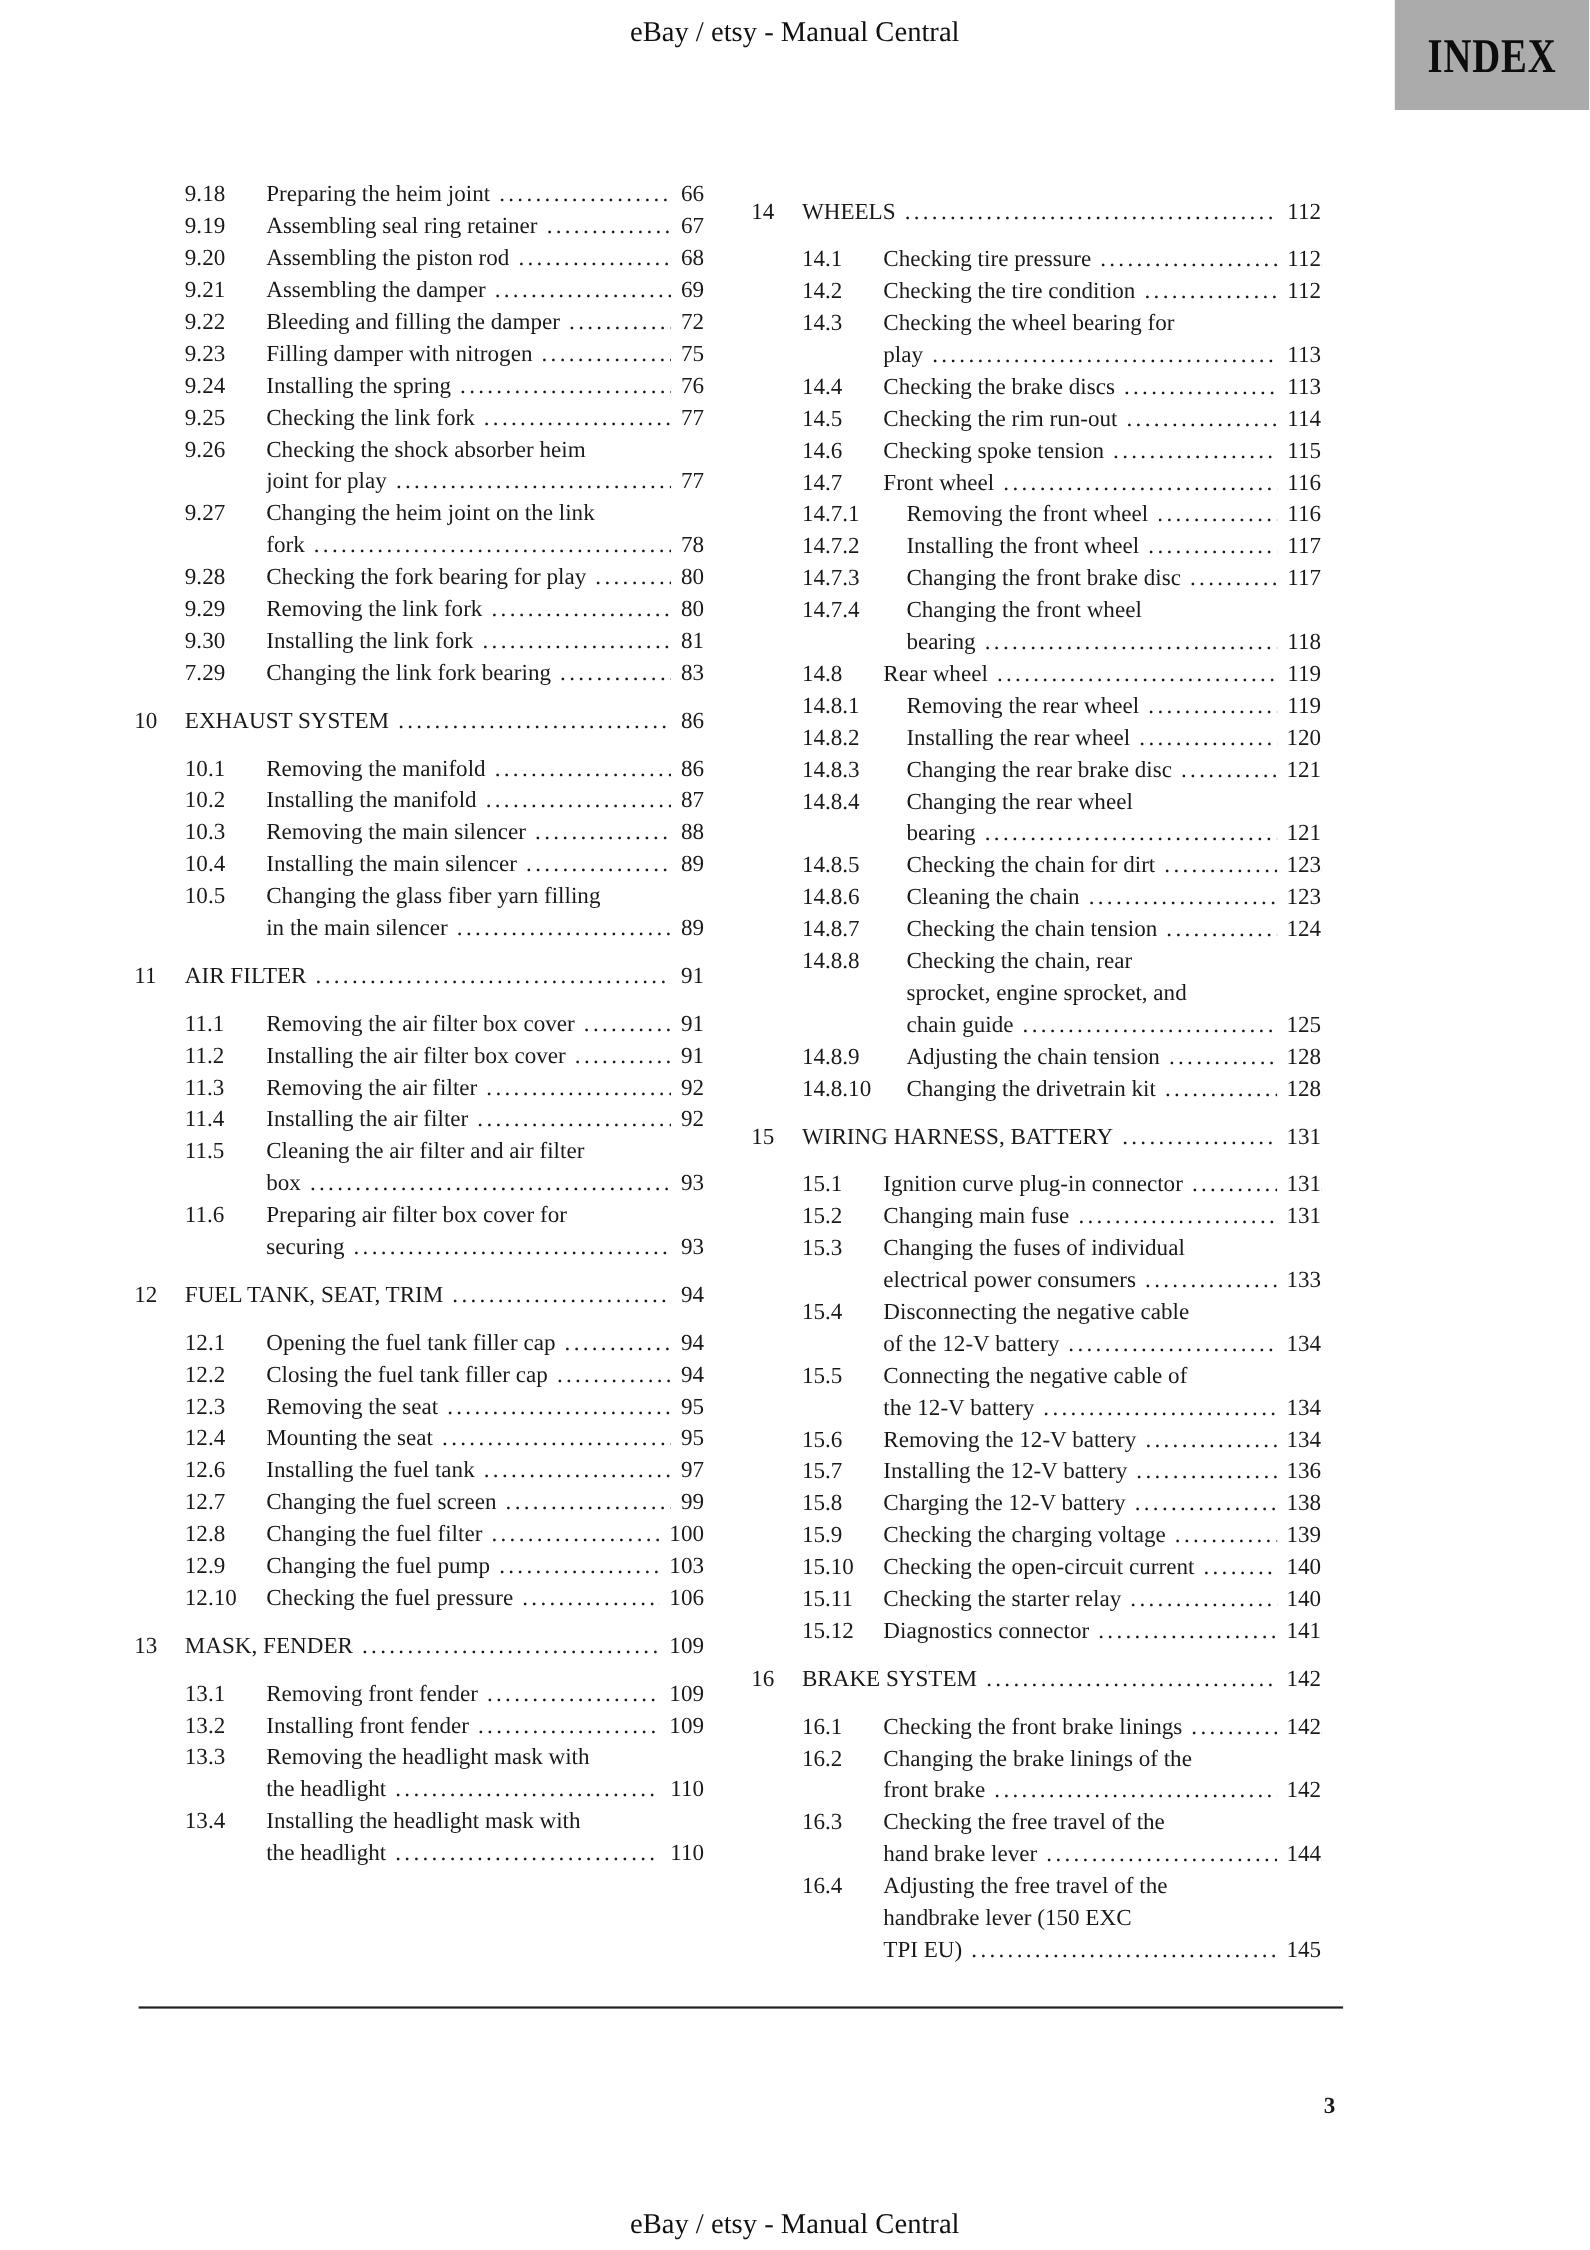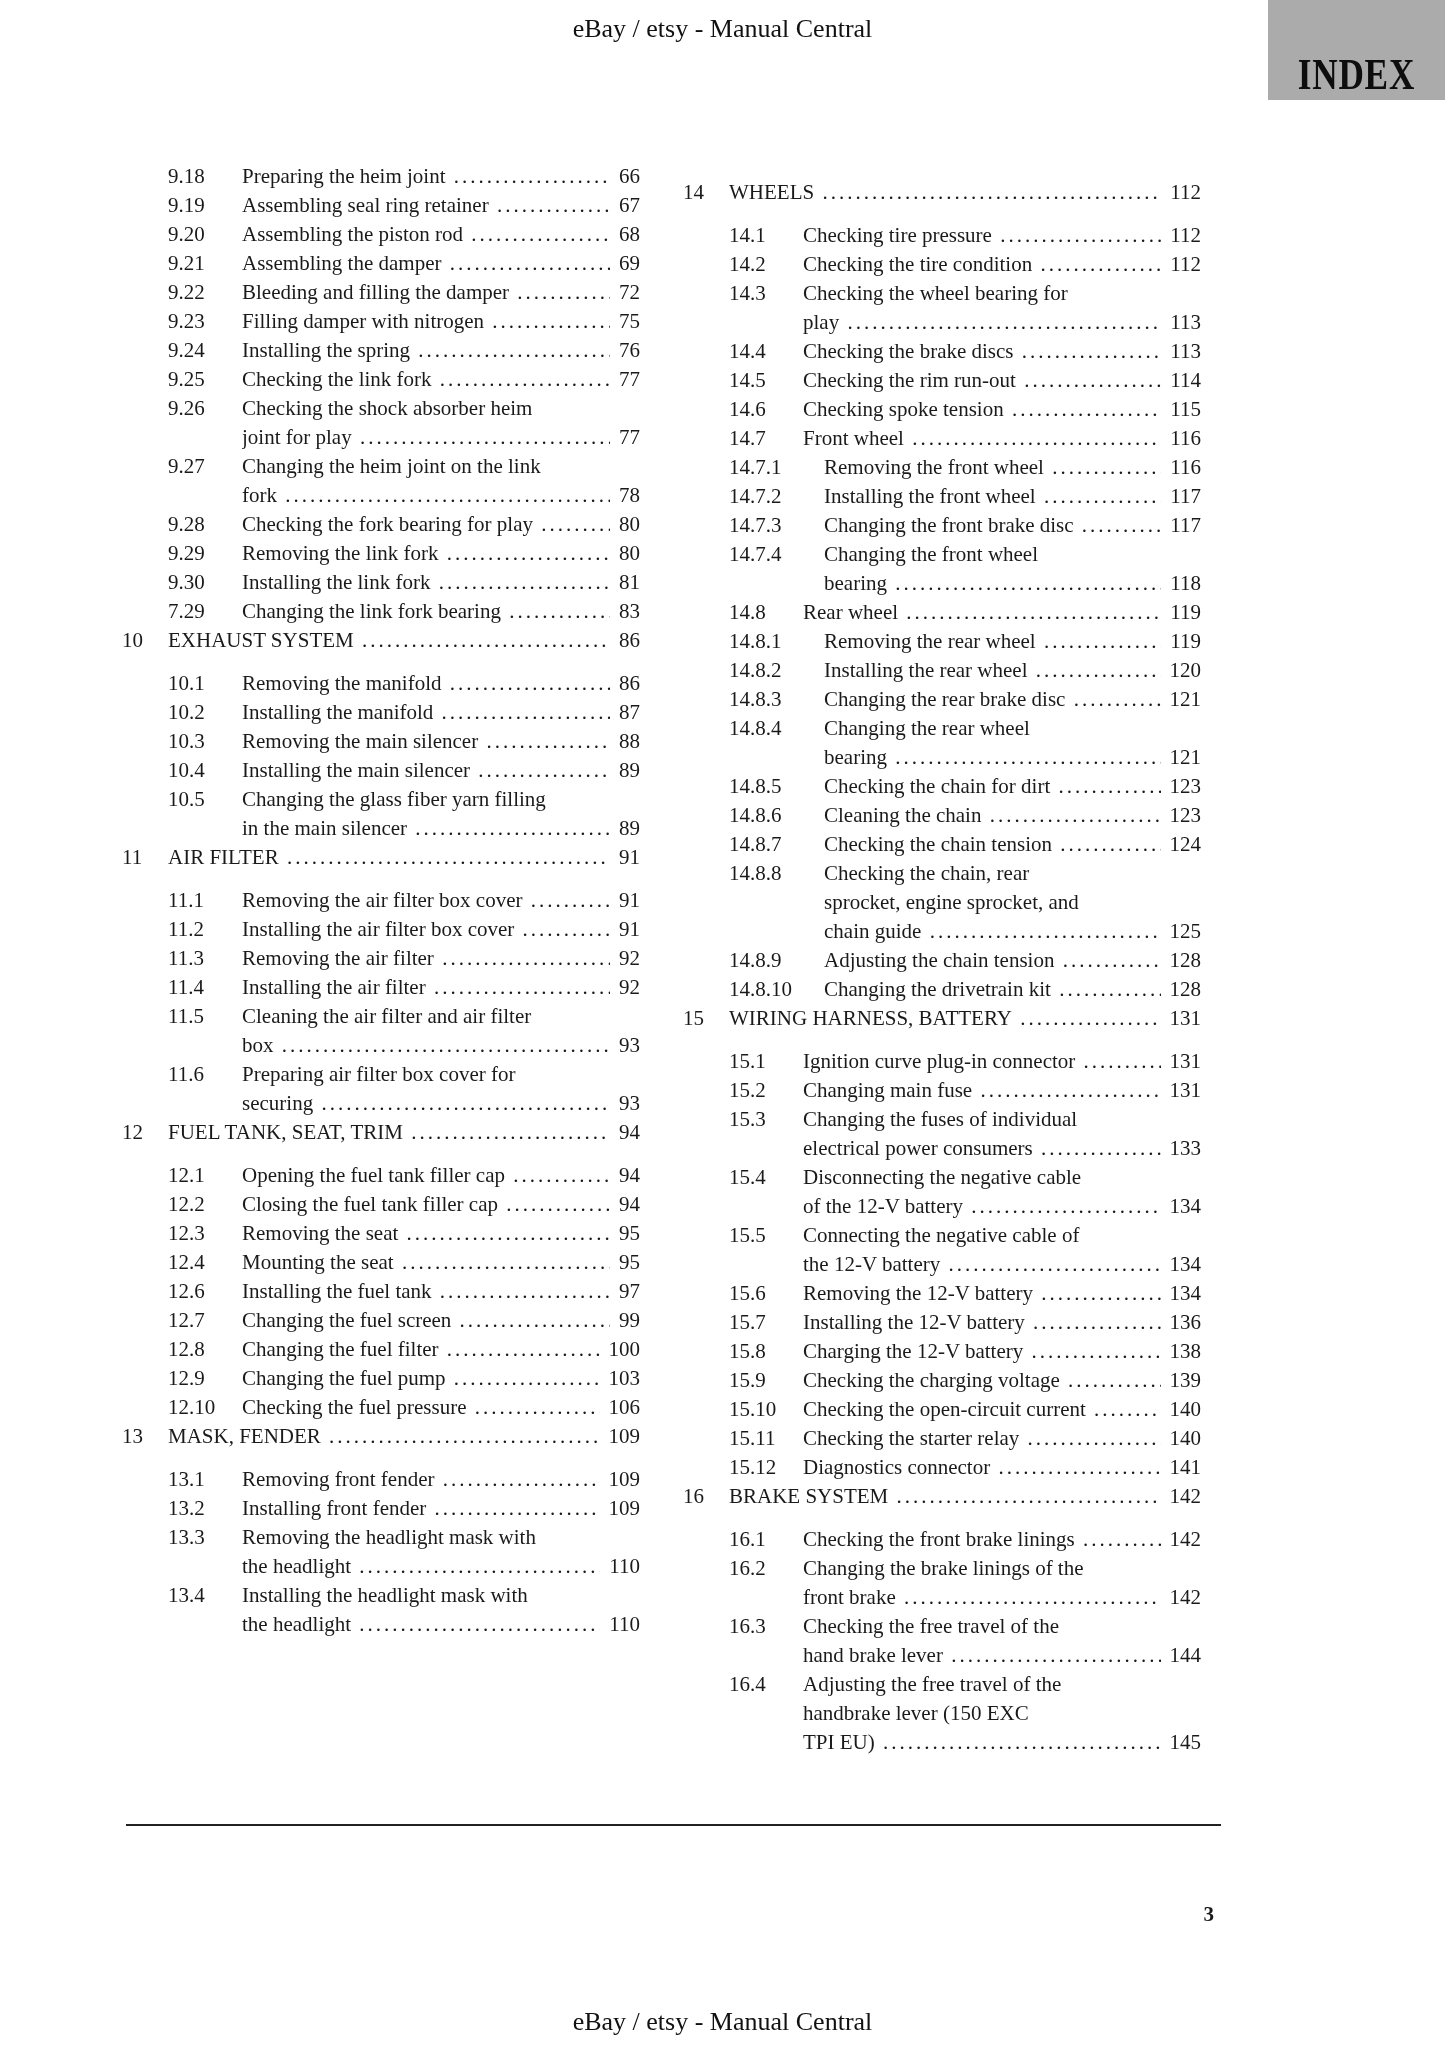--- a/index.html
+++ b/index.html
@@ -56,21 +56,21 @@
     font-size: 21px;
     line-height: 29px;
   }
   .entry .num { flex: 0 0 auto; }
   .lvl1 .num { width: 46px; }
   .lvl2 { margin-left: 46px; }
   .lvl2 .num { width: 74px; }
   .lvl3 { margin-left: 46px; }
   .lvl3 .num { width: 95px; }
 
-  .lvl1 { margin-top: 0; margin-bottom: 14px; }
+  .lvl1 { margin-top: 15px; margin-bottom: 14px; }
   .toc-col > .lvl1:first-child { margin-top: 16px; }
 
   .entry .body {
     flex: 1 1 auto;
     position: relative;
     overflow: hidden;
     padding-right: 44px;
     min-width: 0;
   }
   .entry .t { white-space: pre-line; }
@@ -114,21 +114,21 @@
     color: #111111;
   }
 </style>
 </head>
 <body>
 
 <div class="page" style="color: rgb(26, 26, 26);">
 
   <div class="header-title">eBay / etsy - Manual Central</div>
 
-  <div class="index-badge" style="background: rgb(171, 171, 171); align-items: flex-end;">
+  <div class="index-badge" style="background: rgb(171, 171, 171);">
     <span class="index-text">INDEX</span>
   </div>
 
   <div class="toc">
     <div class="toc-col" id="col-left">
   <div class="entry lvl2">
     <span class="num">9.18</span>
     <span class="body"><span class="t">Preparing the heim joint</span><span class="page-num">66</span></span>
   </div>
 

